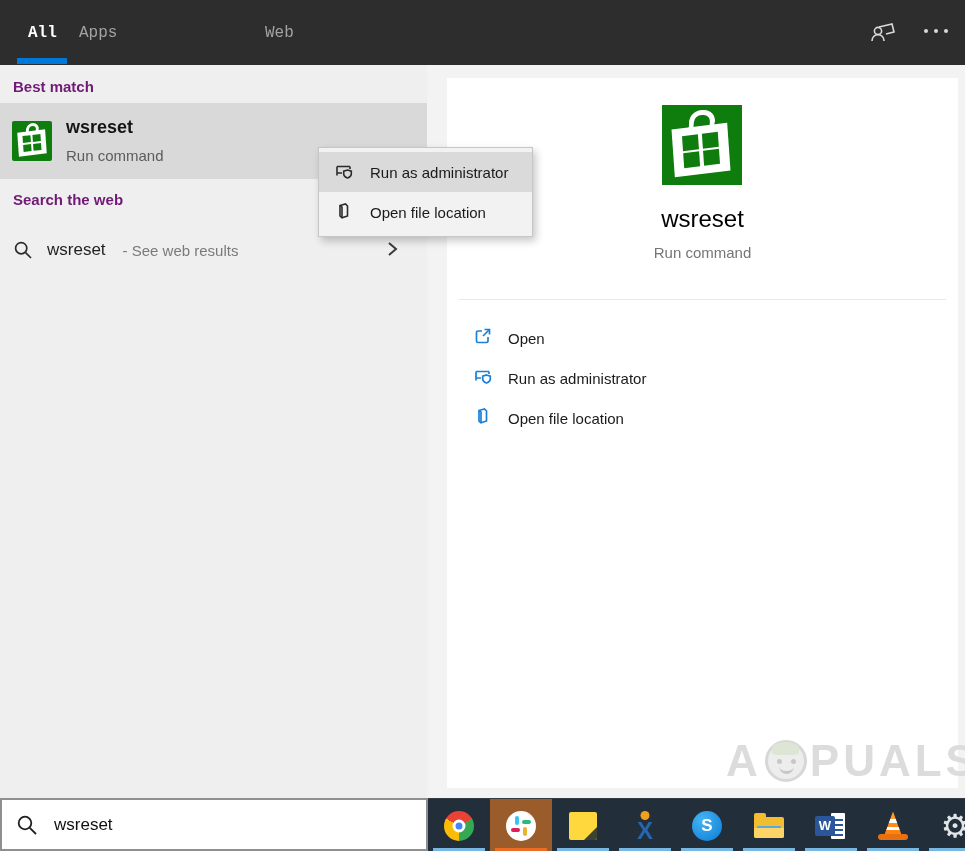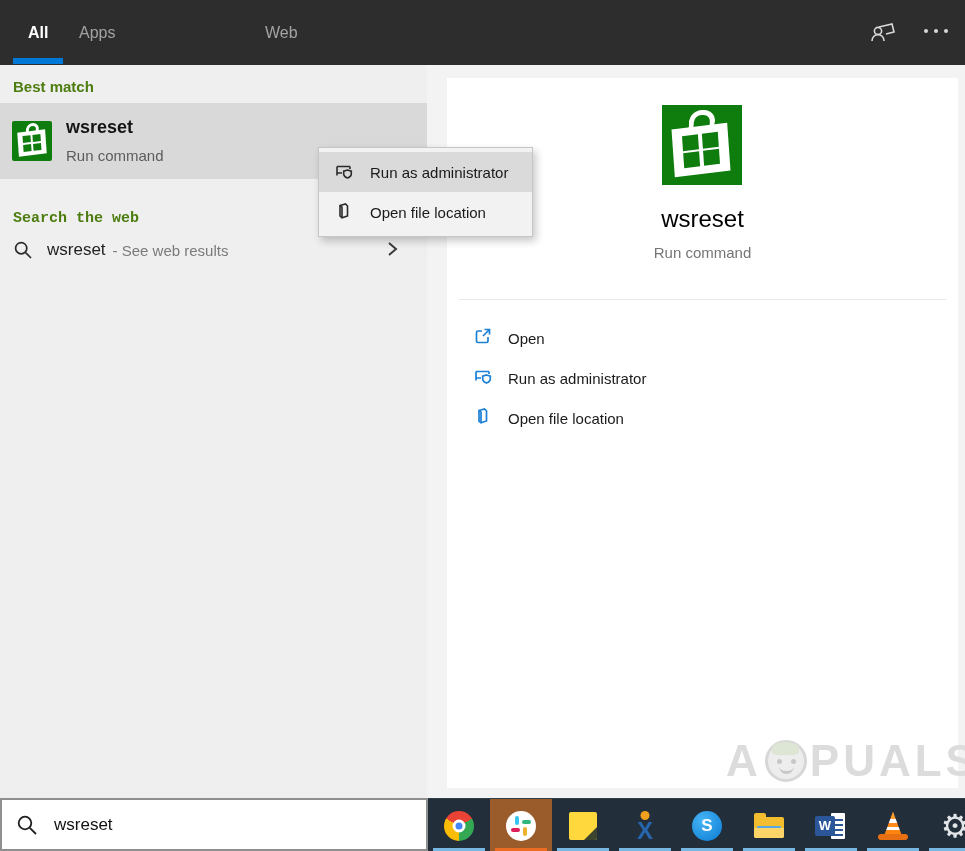--- a/index.html
+++ b/index.html
@@ -3,39 +3,39 @@
 <meta charset="utf-8">
 <style>
   * { margin:0; padding:0; box-sizing:border-box; }
   html,body { width:965px; height:851px; }
   .screen{
     position:relative; width:965px; height:851px; overflow:hidden;
     background:#f3f3f3; font-family:"Liberation Sans", sans-serif;
     -webkit-font-smoothing:antialiased;
   }
   
-  .topbar{ position:absolute; left:0; top:0; width:965px; height:65px; background:#2d2d2d; }
+  .topbar{ position:absolute; left:0; top:0; width:965px; height:65px; background:#2d2d2d;font-family:Liberation Mono, monospace; }
   .tab{ position:absolute; top:0; height:65px; display:flex; align-items:center;
         font-size:16px; color:#a3a3a3; cursor:pointer; }
   .tab.active{ color:#ffffff; font-weight:700; }
   .tab-underline{ position:absolute; left:50%; transform:translateX(-50%);
         bottom:1px; width:50px; height:6px; background:#0078d7; }
   #tab-all{ left:28px; } #tab-apps{ left:79px; } #tab-documents{ left:150px; }
   #tab-web{ left:265px; } #tab-more{ left:330px; }
   .caret{ margin-left:9px; width:0; height:0; border-left:6px solid transparent;
         border-right:6px solid transparent; border-top:7px solid #cdcdcd; }
   .topbar-account{ position:absolute; left:868px; top:17px; width:30px; height:30px; cursor:pointer; }
   .topbar-dots{ position:absolute; left:924px; top:29px; display:flex; gap:6px; cursor:pointer; }
   .topbar-dots i{ width:4px; height:4px; border-radius:50%; background:#d9d9d9; }
 
   
   .left-panel{ position:absolute; left:0; top:65px; width:427px; height:733px; background:#efefef; }
-  .section-heading{ position:absolute; left:13px; font-size:15px; font-weight:700; color:#4d7c0f; }
+  .section-heading{ position:absolute; left:13px; font-size:15px; font-weight:700; color:#701a75; }
   #heading-best{ top:13px; }
-  #heading-web{ top:145px;font-family:Liberation Mono, monospace; }
+  #heading-web{ top:126px; }
   .best-row{ position:absolute; left:0; top:38px; width:427px; height:76px; background:#d9d9d9; cursor:pointer; }
   .best-title{ position:absolute; left:66px; top:14px; font-size:18px; font-weight:700; color:#141414; }
   .best-subtitle{ position:absolute; left:66px; top:44px; font-size:15px; color:#5c5c5c; }
 
   
   .store-icon{ position:absolute; background:#0e7d0e; }
   .store-icon.small{ left:12px; top:18px; width:40px; height:40px; border-radius:2px; }
   .store-icon.large{ left:215px; top:27px; width:80px; height:80px; }
   .store-handle{ position:absolute; left:34%; top:6%; width:32%; height:28%;
         border:3px solid #ffffff; border-bottom:none; border-radius:8px 8px 0 0;
@@ -44,21 +44,21 @@
   .store-bag{ position:absolute; left:14%; top:26%; width:70%; height:60%;
         background:#ffffff; transform:rotate(-4deg) skewY(-3deg); }
   .store-panes{ position:absolute; inset:16% 18%; display:grid;
         grid-template-columns:1fr 1fr; grid-template-rows:1fr 1fr; gap:9%; }
   .store-panes i{ background:#0e7d0e; }
 
   .web-row{ position:absolute; left:0; top:166px; width:427px; height:38px; cursor:pointer; }
   .web-search-icon{ position:absolute; left:13px; top:9px; }
   .web-text{ position:absolute; left:47px; top:0; height:38px; display:flex; align-items:center; }
   .web-query{ font-size:17px; color:#1f1f1f; }
-  .web-suffix{ font-size:15px; color:#7a7a7a; margin-left:7px; }
+  .web-suffix{ font-size:15px; color:#7a7a7a; margin-left:17px; }
   .web-chevron{ position:absolute; left:384px; top:9px; cursor:pointer; }
 
   
   .right-card{ position:absolute; left:447px; top:78px; width:511px; height:710px; background:#ffffff; }
   .rc-title{ position:absolute; left:0; top:127px; width:100%; text-align:center;
         font-size:24px; color:#000000; }
   .rc-subtitle{ position:absolute; left:0; top:166px; width:100%; text-align:center;
         font-size:15px; color:#757575; }
   .rc-divider{ position:absolute; left:12px; top:221px; width:487px; height:1px; background:#e9e9e9; }
   .rc-action{ position:absolute; left:0; width:100%; height:40px; display:flex;

